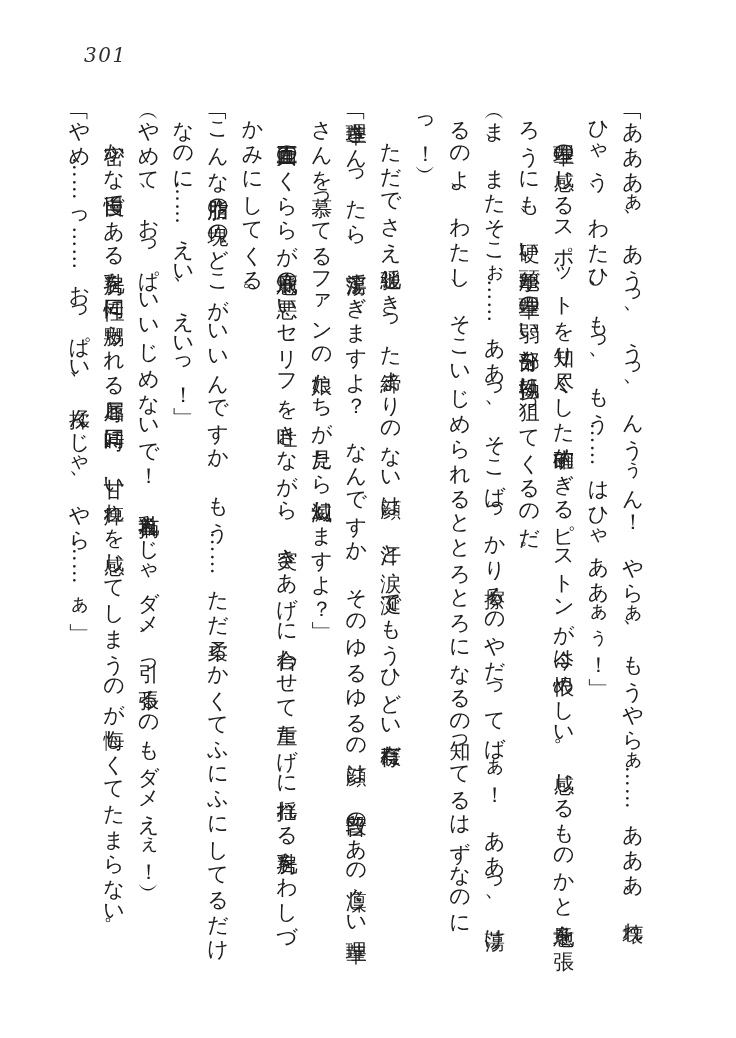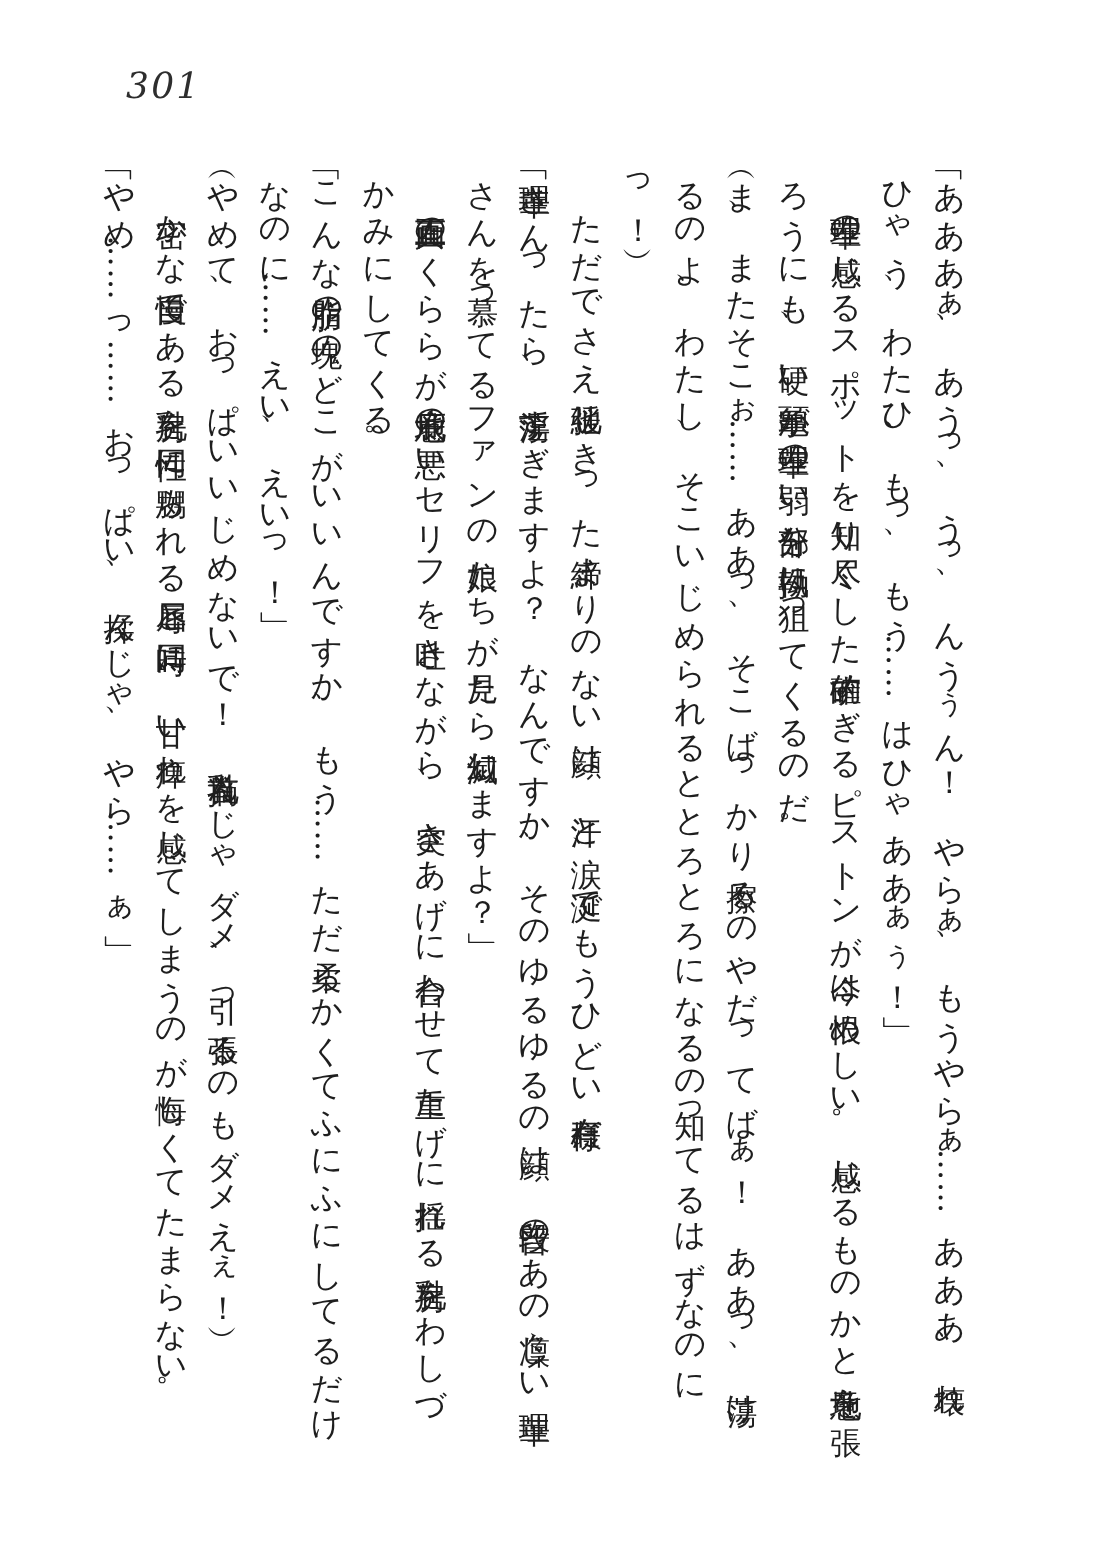--- a/index.html
+++ b/index.html
@@ -16,21 +16,21 @@
   }
   .page {
     position: absolute;
     inset: 0;
     background: #ffffff;
   }
   .page-number {
     position: absolute;
     top: 43px;
     left: 84px;
-    font-size: 24px;
+    font-size: 20px;
     font-style: italic;
     color: #2e2e2e;
     letter-spacing: 1.5px;
     font-family: "DejaVu Serif", serif;
   }
   .text-block {
     position: absolute;
     top: 106px;
     right: 86px;
     width: 592px;

